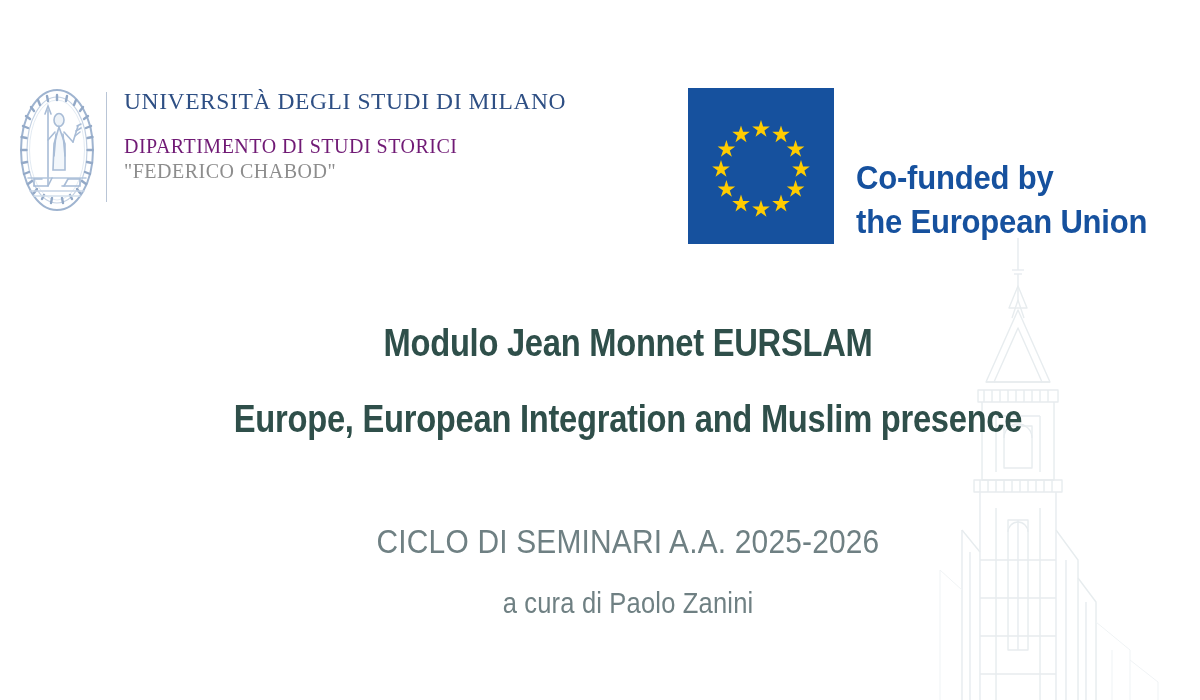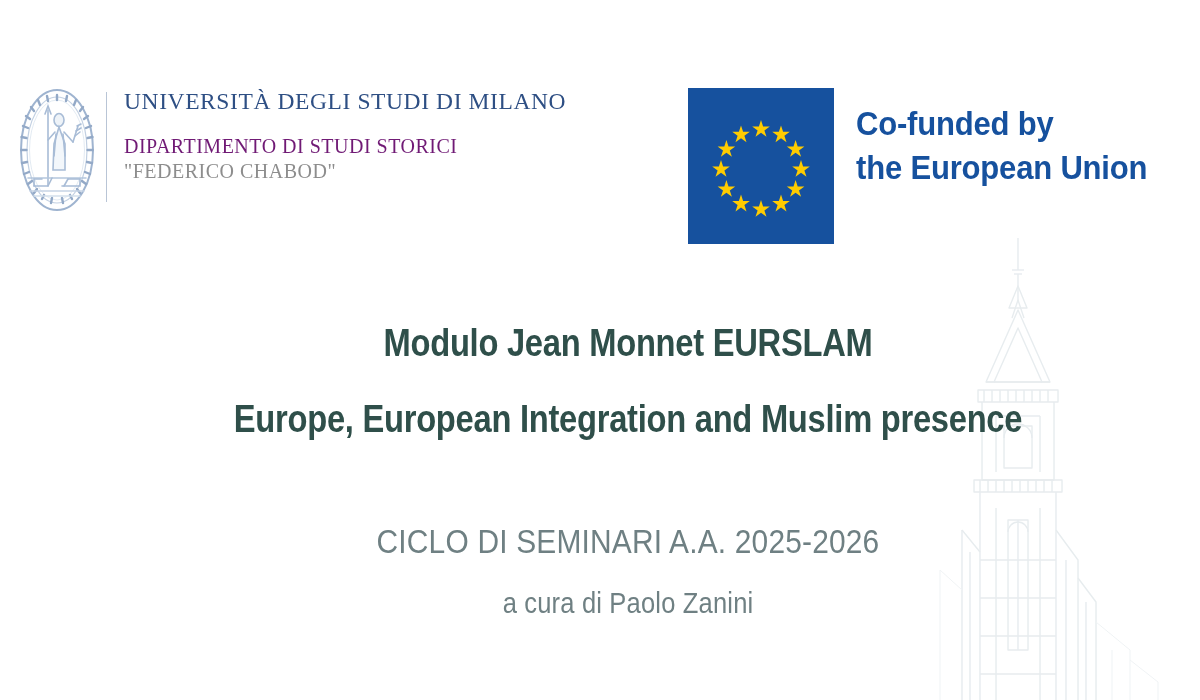--- a/index.html
+++ b/index.html
@@ -97,21 +97,21 @@
     line-height: 1.28;
     white-space: nowrap;
   }
 
   
   .eu-block {
     position: absolute;
     left: 688px;
     top: 88px;
     display: flex;
-    align-items: flex-start;
+    align-items: flex-end;
   }
   .eu-flag {
     width: 146px;
     height: 156px;
     flex: none;
   }
   .eu-flag svg { display: block; width: 100%; height: 100%; }
 
   .eu-text {
     margin-left: 22px;

